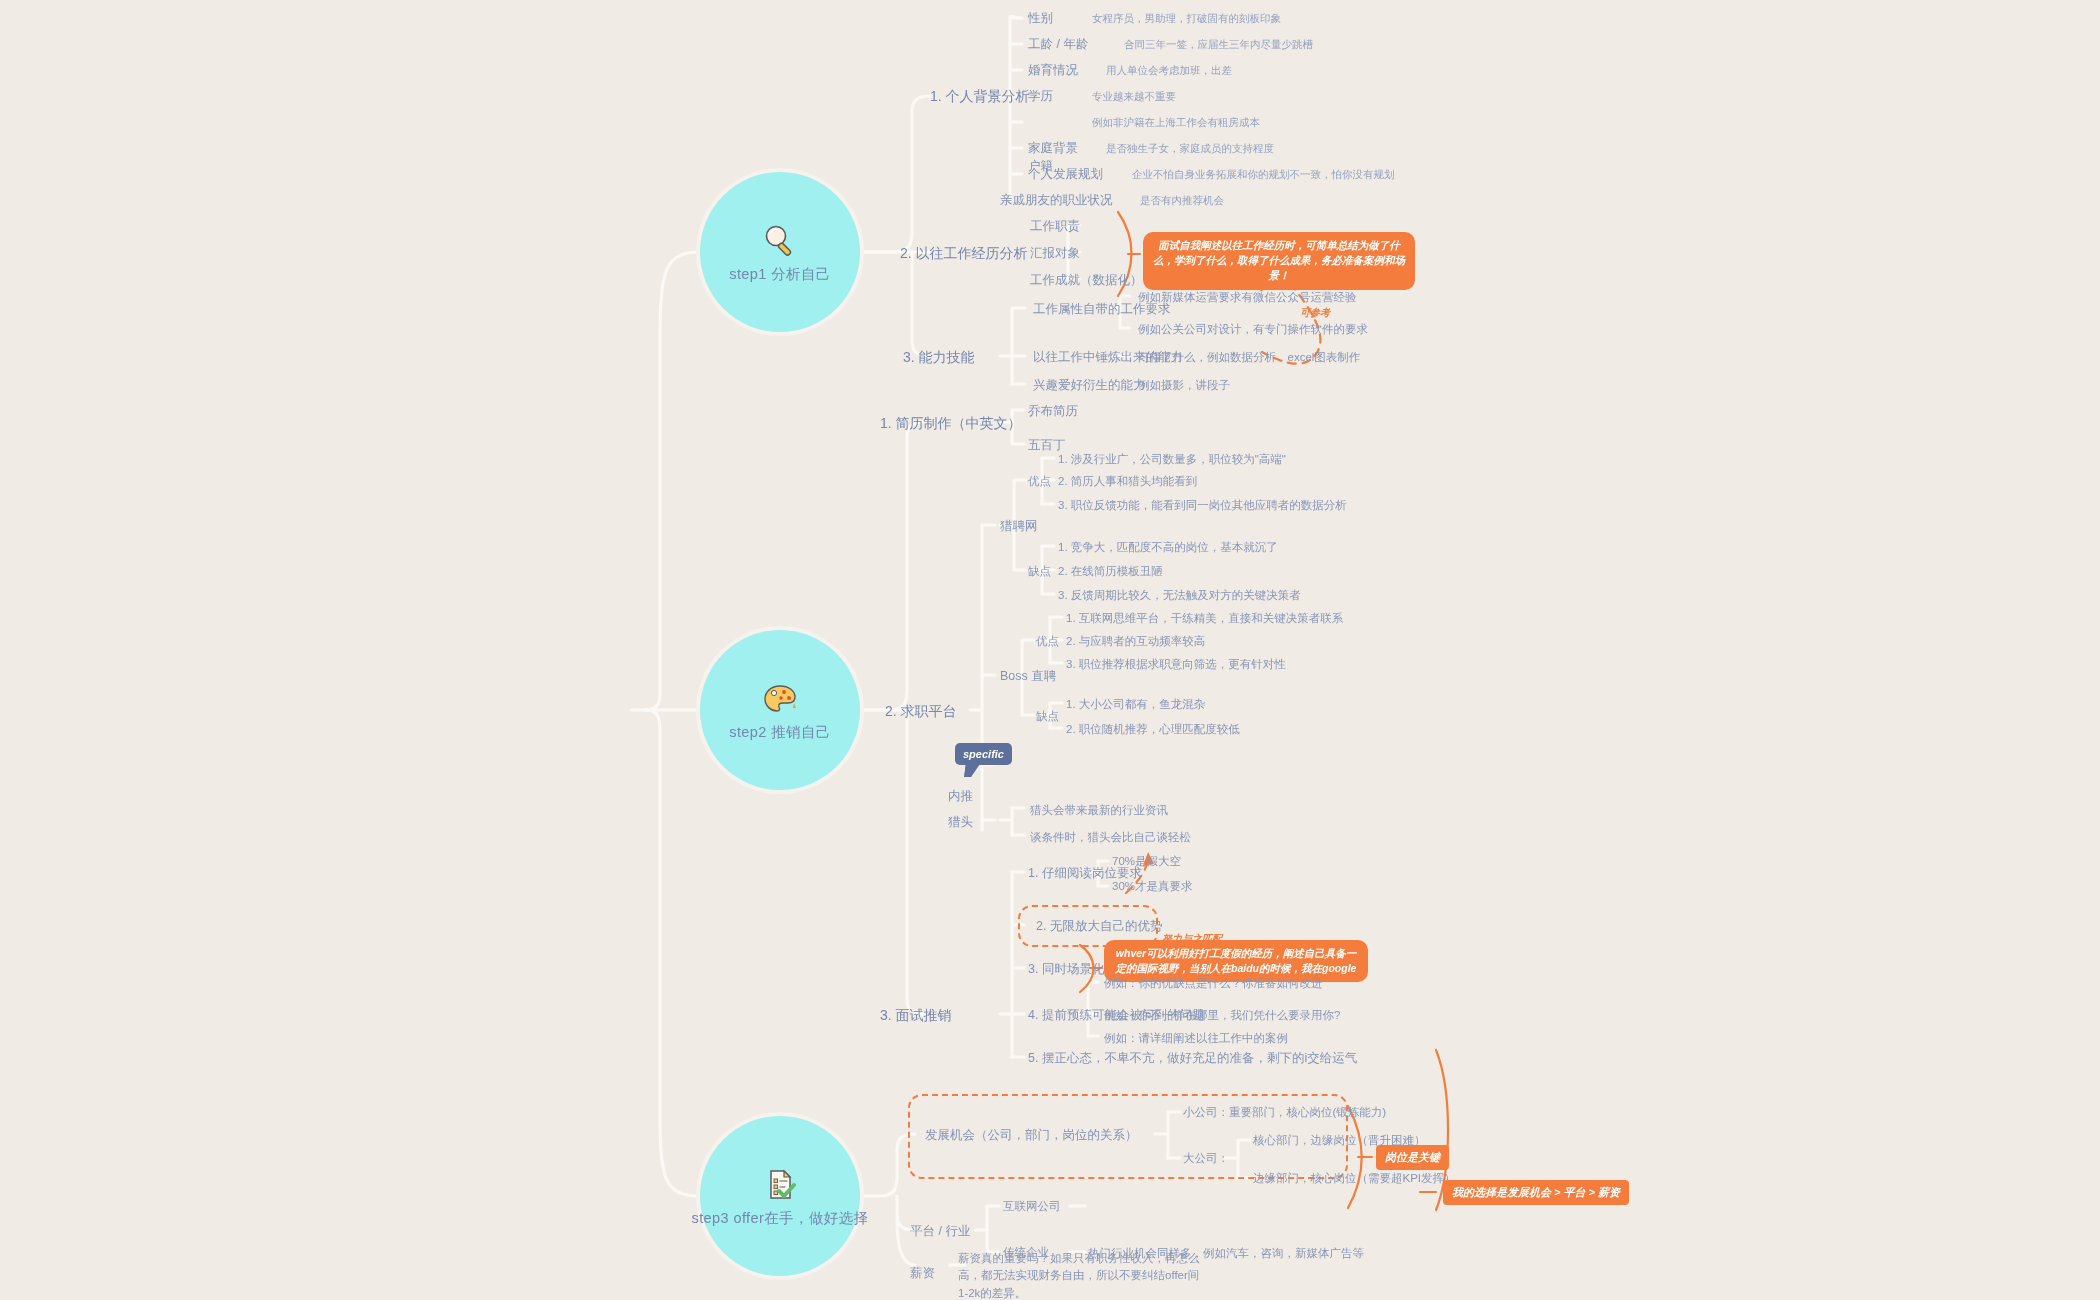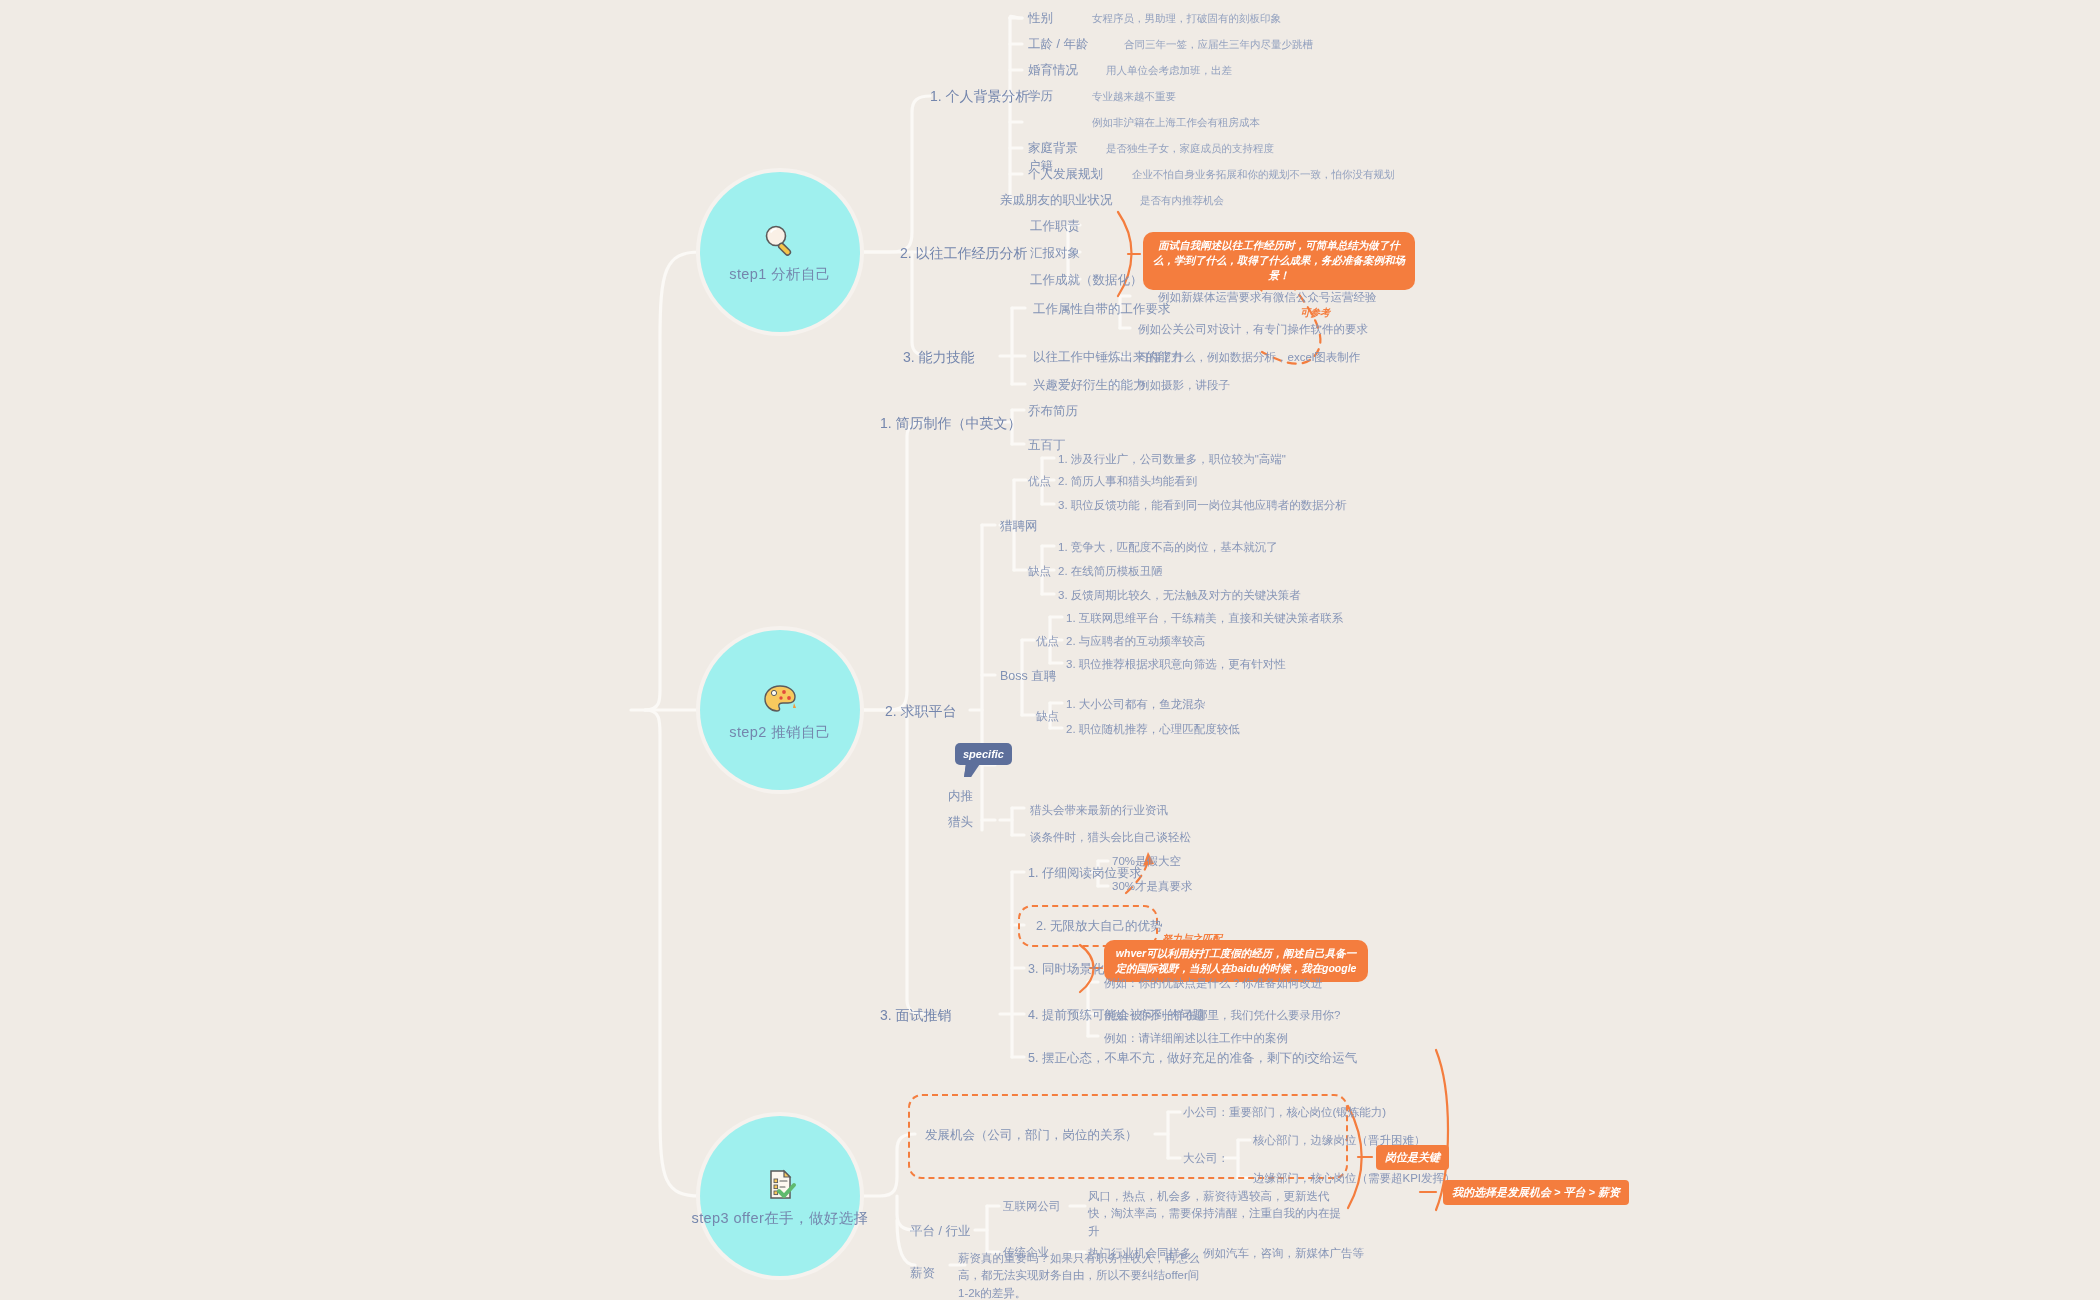--- a/index.html
+++ b/index.html
@@ -343,21 +343,21 @@
   <div class="node n-l2" style="left:900px;top:243px;">2. 以往工作经历分析</div>
   <div class="node n-l3" style="left:1030px;top:217px;">工作职责</div>
   <div class="node n-l3" style="left:1030px;top:244px;">汇报对象</div>
   <div class="node n-l3" style="left:1030px;top:271px;">工作成就（数据化）</div>
 
   <div class="callout callout-sm" style="left:1143px;top:232px;width:254px;">面试自我阐述以往工作经历时，可简单总结为做了什么，学到了什么，取得了什么成果，务必准备案例和场景！</div>
   <div class="annot" style="left:1300px;top:306px;">可参考</div>
 
   <div class="node n-l2" style="left:903px;top:347px;">3. 能力技能</div>
   <div class="node n-l3" style="left:1033px;top:300px;">工作属性自带的工作要求</div>
-  <div class="node n-l4" style="left:1138px;top:289px;margin-left:20px;">例如新媒体运营要求有微信公众号运营经验</div>
+  <div class="node n-l4" style="left:1138px;top:289px;">例如新媒体运营要求有微信公众号运营经验</div>
   <div class="node n-l4" style="left:1138px;top:321px;">例如公关公司对设计，有专门操作软件的要求</div>
   <div class="node n-l3" style="left:1033px;top:348px;">以往工作中锤炼出来的能力</div>
   <div class="node n-l4" style="left:1138px;top:349px;">习得了什么，例如数据分析，excel图表制作</div>
   <div class="node n-l3" style="left:1033px;top:376px;">兴趣爱好衍生的能力</div>
   <div class="node n-l4" style="left:1138px;top:377px;">例如摄影，讲段子</div>
 
   <div class="node n-l2" style="left:880px;top:413px;">1. 简历制作（中英文）</div>
   <div class="node n-l3" style="left:1028px;top:402px;">乔布简历</div>
   <div class="node n-l3" style="left:1028px;top:436px;">五百丁</div>
 
@@ -412,21 +412,20 @@
   <div class="dash-box" style="left:908px;top:1094px;width:440px;height:85px;"></div>
   <div class="node n-l3" style="left:925px;top:1126px;">发展机会（公司，部门，岗位的关系）</div>
   <div class="node n-l4" style="left:1183px;top:1104px;">小公司：重要部门，核心岗位(锻炼能力)</div>
   <div class="node n-l4" style="left:1183px;top:1150px;">大公司：</div>
   <div class="node n-l4" style="left:1253px;top:1132px;">核心部门，边缘岗位（晋升困难）</div>
   <div class="node n-l4" style="left:1253px;top:1170px;">边缘部门，核心岗位（需要超KPI发挥）</div>
   <div class="callout-pill" style="left:1376px;top:1145px;">岗位是关键</div>
 
   <div class="node n-l3" style="left:910px;top:1222px;">平台 / 行业</div>
   <div class="node n-l4" style="left:1003px;top:1198px;">互联网公司</div>
-  <div class="node n-l4 n-wrap" style="left:1088px;top:1188px;width:258px;line-height:1.5;">风口，热点，机会多，薪资待遇较高，更新迭代快，淘汰率高，需要保持清醒，注重自我的内在提升</div>
   <div class="node n-l4" style="left:1003px;top:1244px;">传统企业</div>
   <div class="node n-l4" style="left:1088px;top:1245px;">热门行业机会同样多，例如汽车，咨询，新媒体广告等</div>
 
   <div class="node n-l3" style="left:910px;top:1264px;">薪资</div>
   <div class="node n-l4 n-wrap" style="left:958px;top:1250px;width:250px;line-height:1.5;">薪资真的重要吗？如果只有职务性收入，再怎么高，都无法实现财务自由，所以不要纠结offer间1-2k的差异。</div>
 
   <div class="callout-pill" style="left:1443px;top:1180px;">我的选择是发展机会 &gt; 平台 &gt; 薪资</div>
 
 </div>
 

